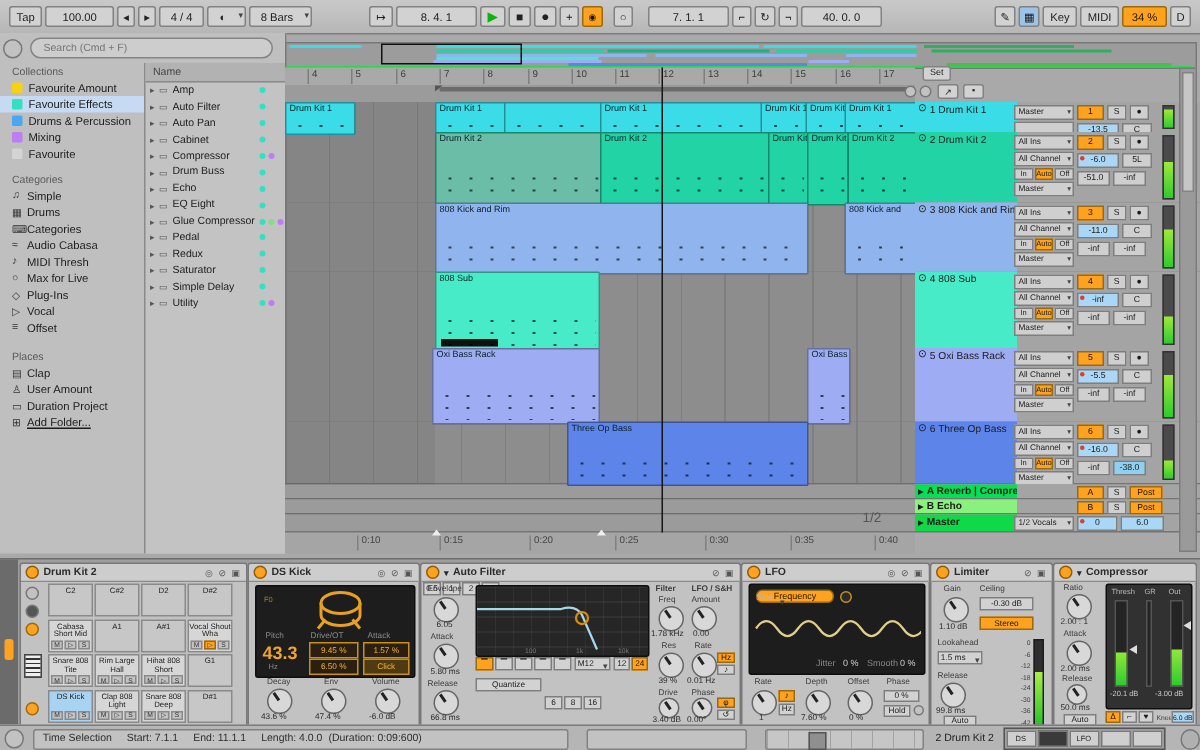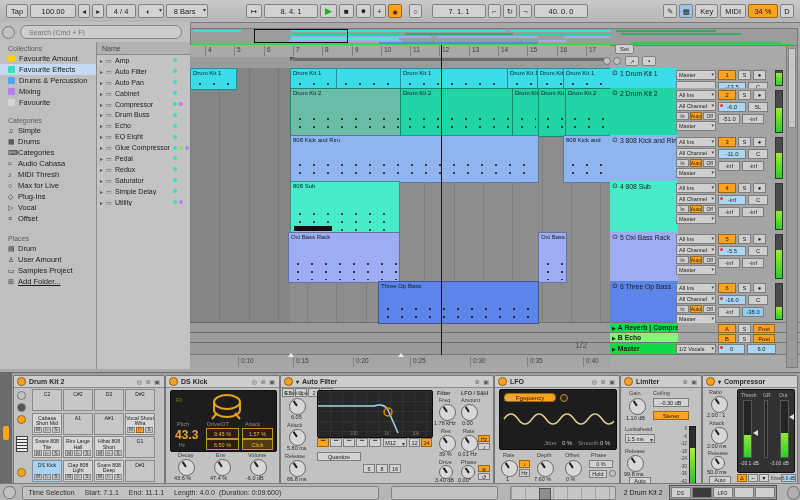--- a/index.html
+++ b/index.html
@@ -186,29 +186,29 @@
         <span class="ic">▷</span>
         <span>Vocal</span>
       </div>
         <div class="srow">
         <span class="ic">≡</span>
         <span>Offset</span>
       </div>
       <div class="sideh" style="margin-top:8px">Places</div>
       <div class="srow">
         <span class="ic">▤</span>
-        <span>Drum</span>
+        <span>Clap</span>
       </div>
         <div class="srow">
         <span class="ic">♙</span>
         <span>User Amount</span>
       </div>
         <div class="srow">
         <span class="ic">▭</span>
-        <span>Samples Project</span>
+        <span>Duration Project</span>
       </div>
         <div class="srow">
         <span class="ic">⊞</span>
         <span style="text-decoration: underline;">Add Folder...</span>
       </div>
     </div>
     <div id="nameCol">
       <div id="nameHdr">Name</div>
       <div class="irow">
         <span class="ar">▸</span>

